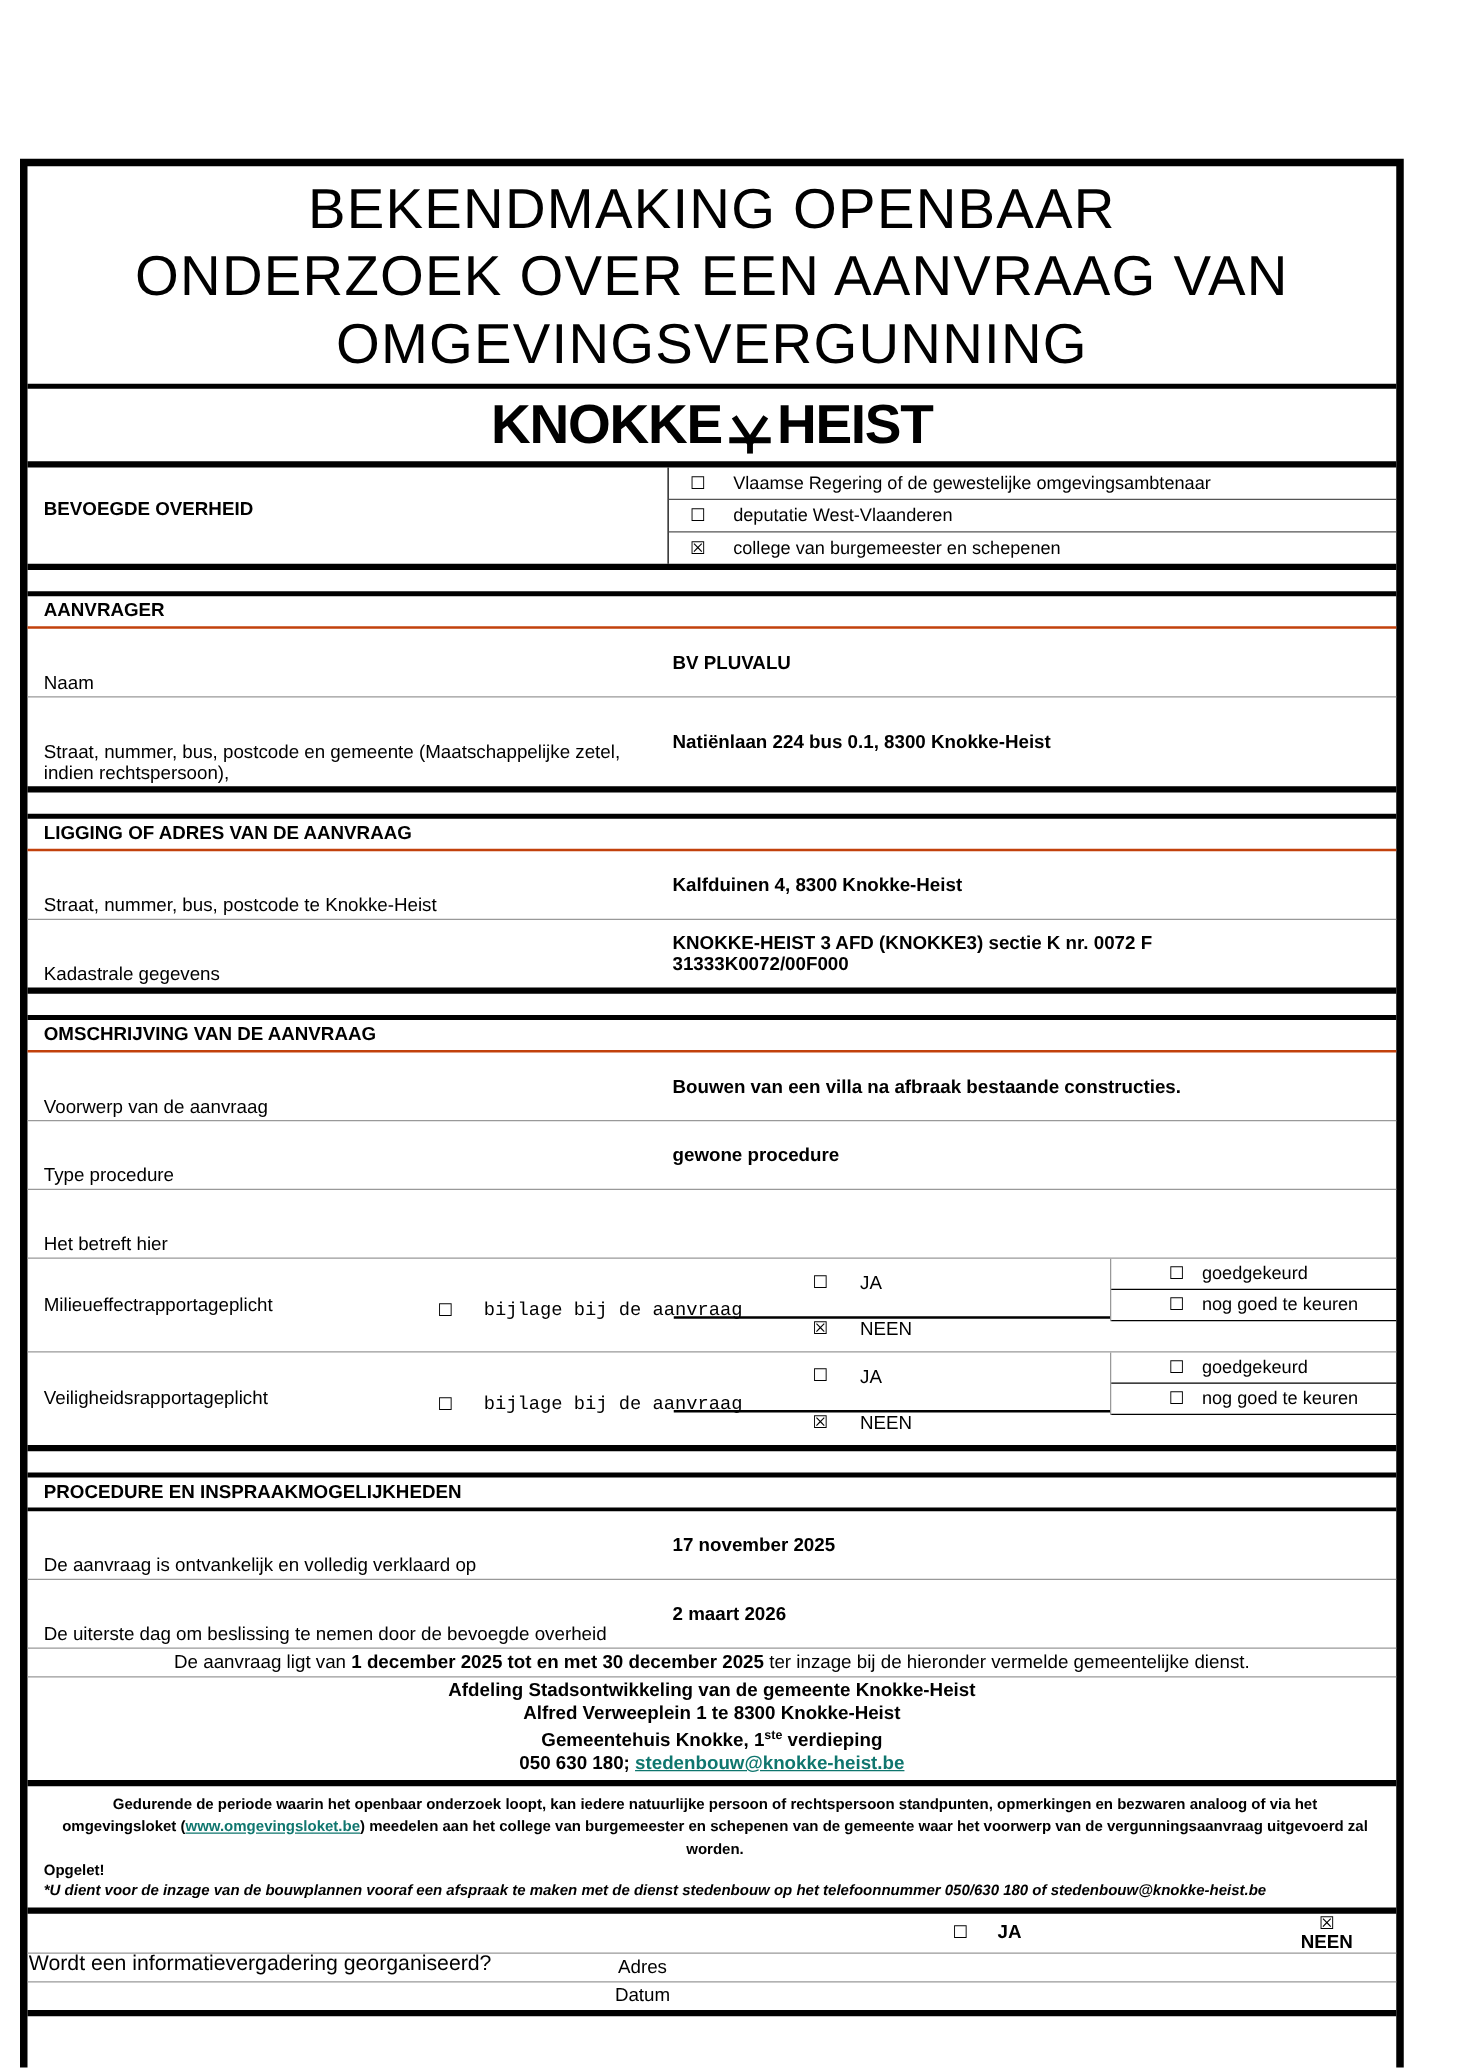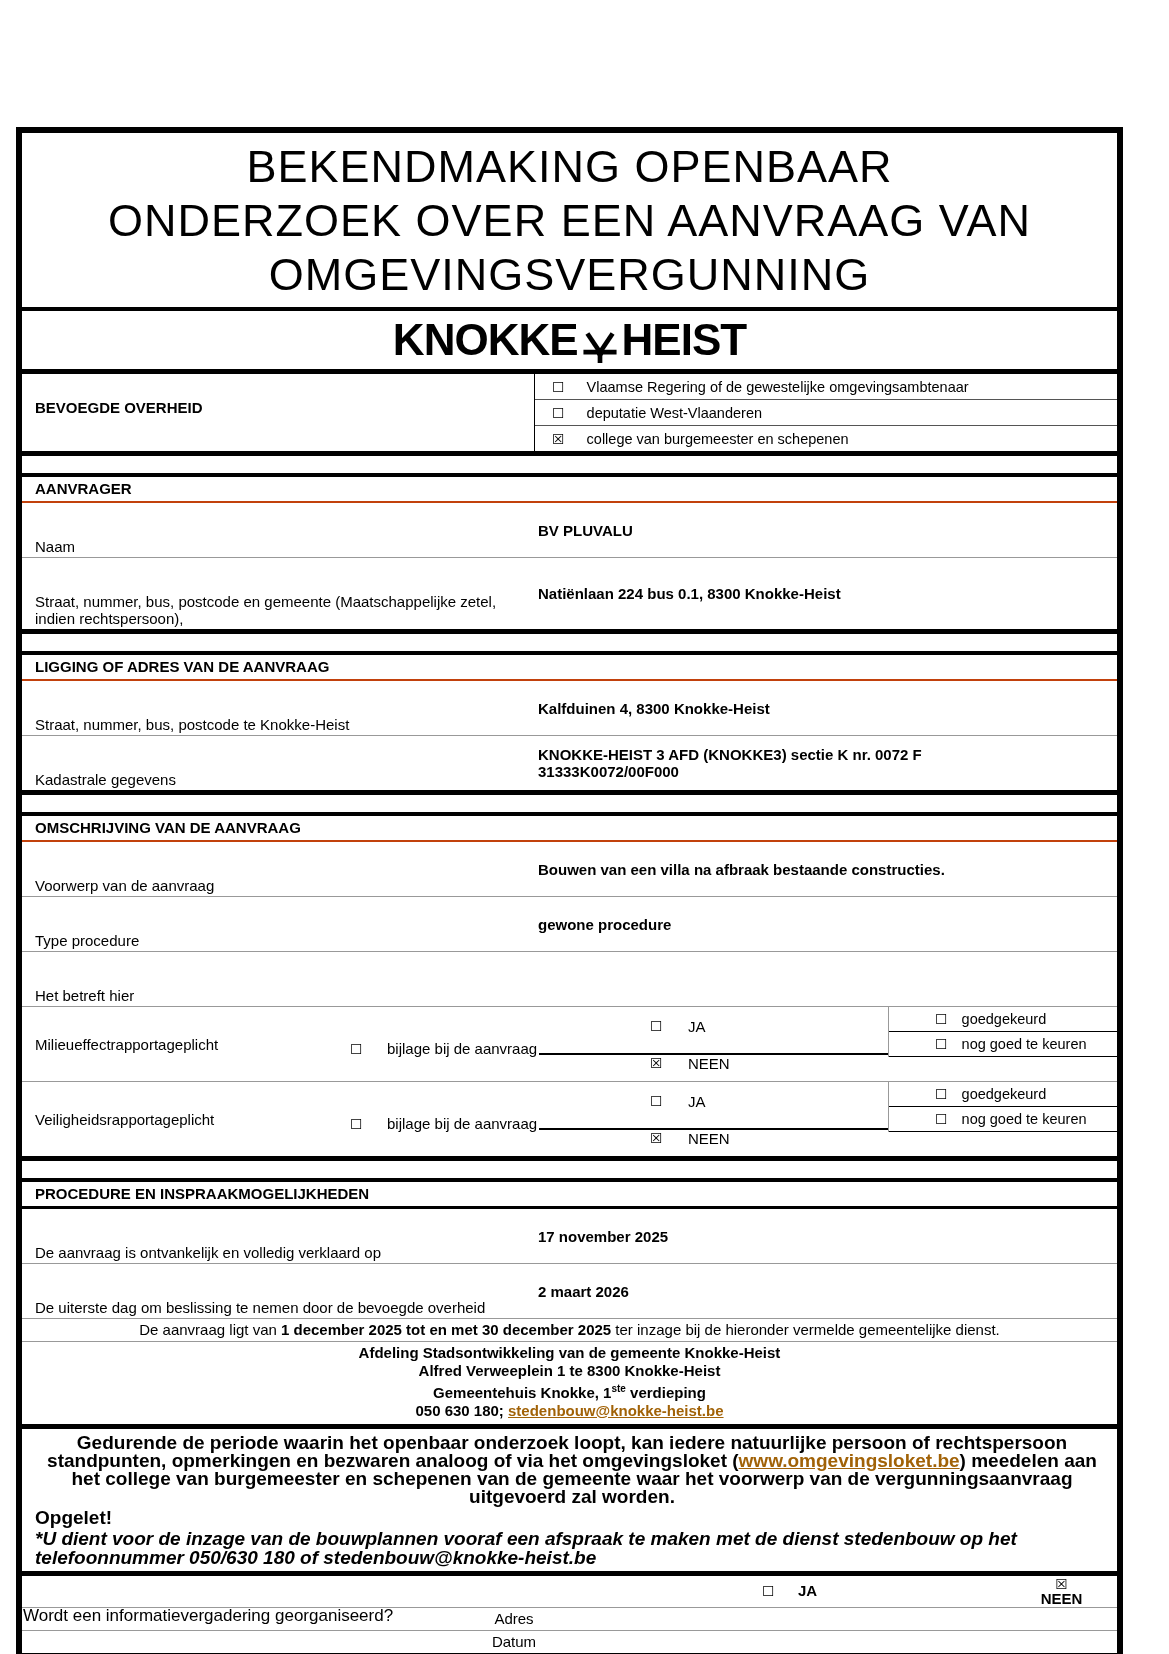--- a/index.html
+++ b/index.html
@@ -40,36 +40,36 @@
   .lvrow + .lvrow, .rowline { border-top:1px solid #999; }
   .lab { padding:2px 10px 2px 13px;margin-top:33px; }
   .val { font-weight:bold; }
   .row-tall { min-height:41px; }
   .betreft-row { min-height:36px; }
   .betreft-row .val { align-self:start; padding-top:4px; }
   
   .rapport { position:relative; height:74px; border-top:1px solid #999; font-size:15px; }
   .r-label { position:absolute; left:13px; top:50%; transform:translateY(-50%); }
   .r-bijlage-cb { position:absolute; left:328px; top:35px; }
-  .r-bijlage-lab { position:absolute; left:365px; top:33px; }
+  .r-bijlage-lab { position:absolute; left:365px; top:33px;font-family:Liberation Mono, monospace; }
   .r-line { position:absolute; left:517px; width:349px; top:46px; border-top:2px solid #000; }
   .r-ja-cb { position:absolute; left:628px; top:12px; }
   .r-ja { position:absolute; left:666px; top:11px; }
   .r-neen-cb { position:absolute; left:628px; top:49px; }
   .r-neen { position:absolute; left:666px; top:48px; }
   .r-right { position:absolute; left:866px; top:0; right:0; border-left:1px solid #999; }
   .rr { height:24px; display:flex; align-items:center; border-bottom:1px solid #000; padding-left:46px; font-size:14.5px; }
   .rr .cb { margin-right:14px; }
   
   .sh-proc { border-bottom:3px solid #000; }
   .inzage { text-align:center; font-size:15px; min-height:22px; line-height:22px; border-top:1px solid #999; }
   .dienst { text-align:center; font-weight:bold; font-size:15px; line-height:18px; padding:2px 0 4px; border-top:1px solid #999; }
-  .link { color:#a16207; text-decoration:underline; font-weight:bold;margin-top:37px; }
-  
-  .bezwaar { border-bottom:5px solid #000; padding:5px 8px 4px 13px; font-size:19px; }
+  .link { color:#0f766e; text-decoration:underline; font-weight:bold;margin-top:37px; }
+  
+  .bezwaar { border-bottom:5px solid #000; padding:5px 8px 4px 13px; font-size:12px; }
   .bz-p { font-weight:bold; text-align:center; line-height:18px; padding:0 8px; }
   .opgelet { font-weight:bold; padding-top:1px; }
   .note { font-weight:bold; font-style:italic; line-height:19px; }
   
   .verg { display:grid; grid-template-columns:984px 1fr; min-height:31px; }
   .verg-main { position:relative; }
   .verg-label { position:absolute; left:1px; top:50%; transform:translateY(-50%); font-size:17px;margin-top:24px; }
   .verg-ja-cb { position:absolute; left:740px; top:8px; }
   .verg-ja { position:absolute; left:776px; top:6px; font-weight:bold; font-size:15px; }
   .verg-right { text-align:center; padding-top:1px; line-height:14px; }

